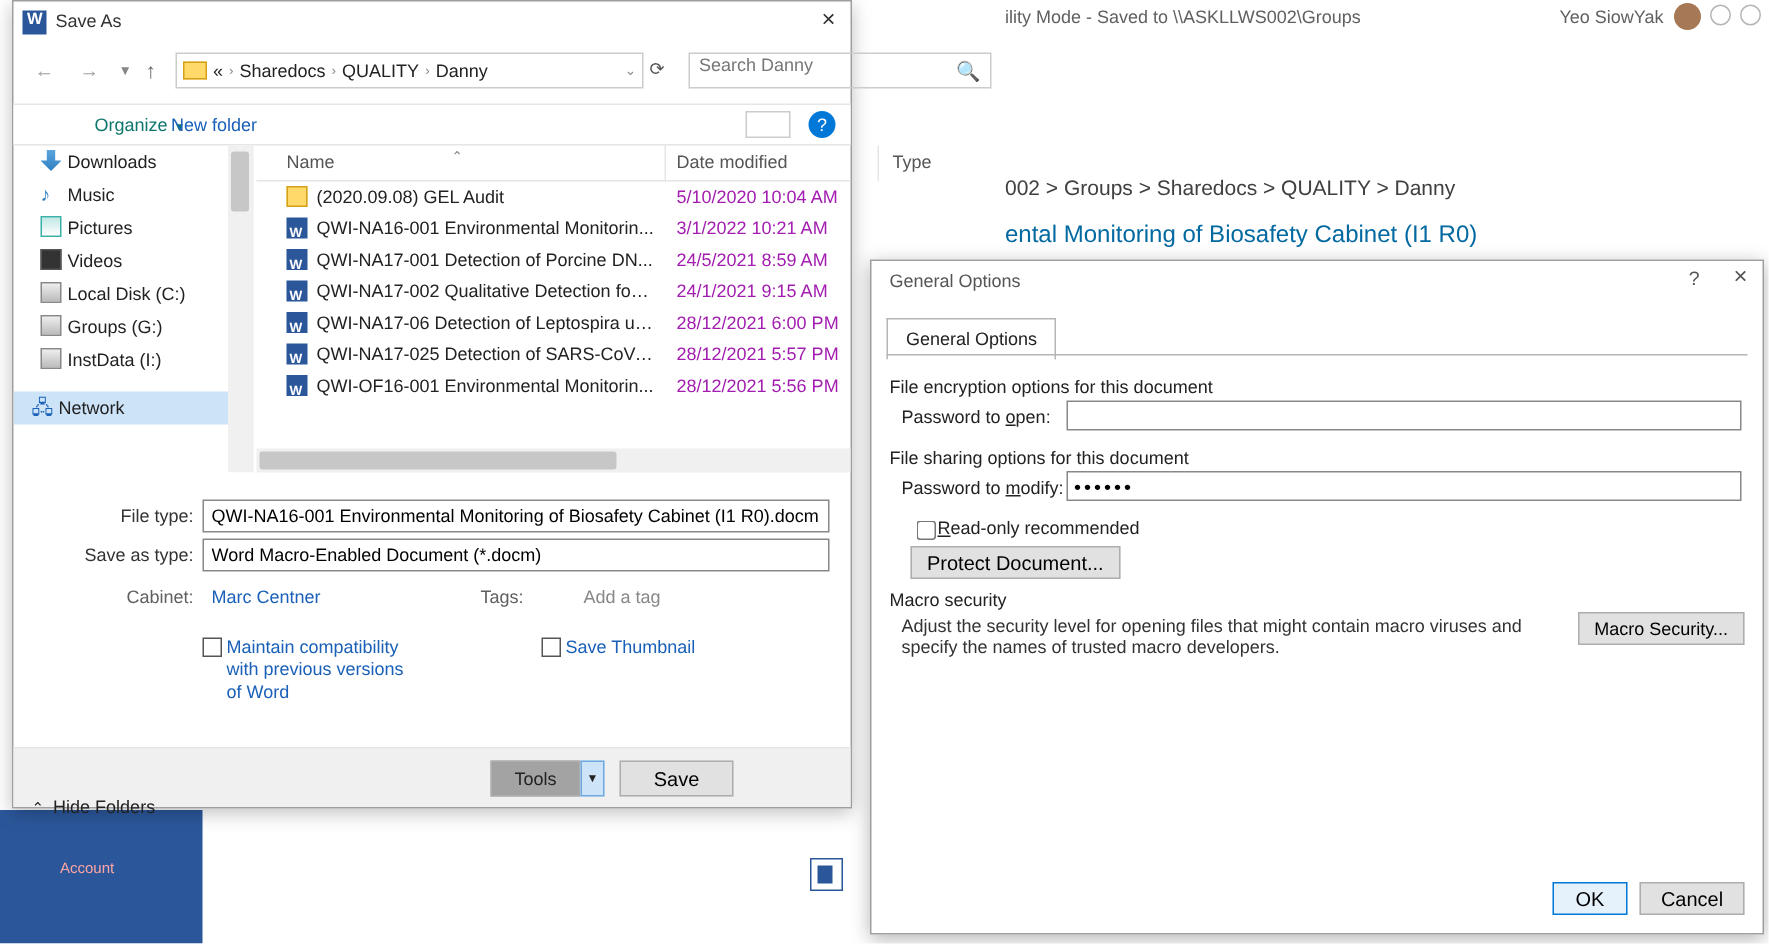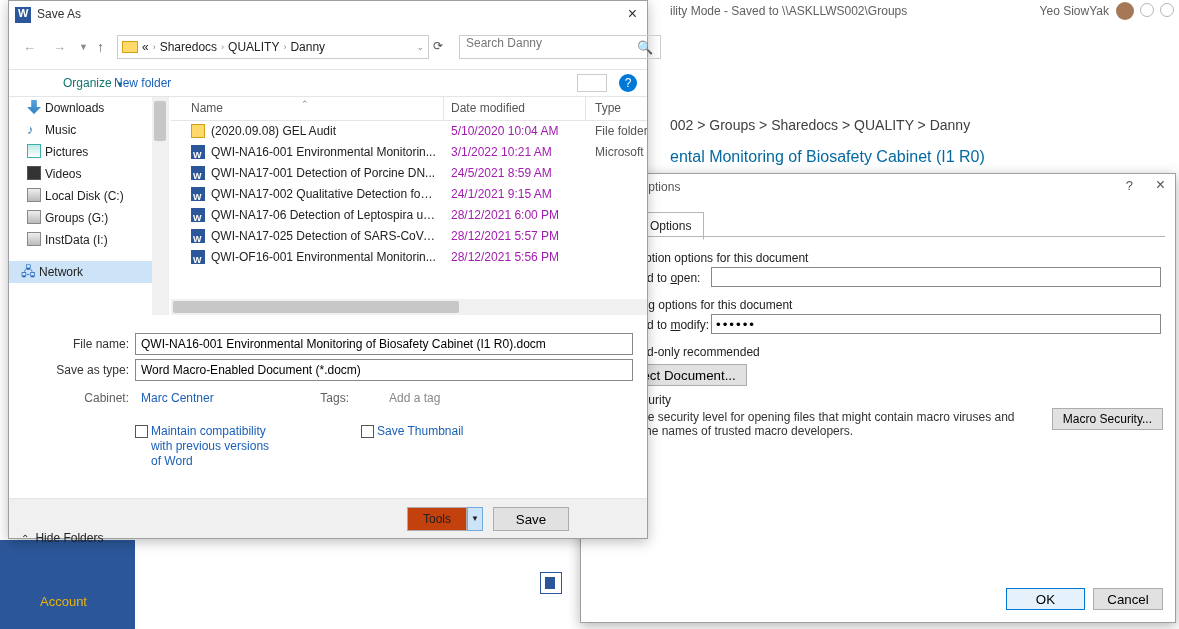--- a/index.html
+++ b/index.html
@@ -8,21 +8,21 @@
   .word-user { position:absolute; top:4px; right:70px; font-size:12px; color:#606060;}
   .word-avatar { position:absolute; top:2px; right:45px; width:18px; height:18px; border-radius:50%; background:#a77855; }
   .word-face1 { position:absolute; top:3px; right:25px; width:14px; height:14px; border:1px solid #b5b5b5; border-radius:50%; }
   .word-face2 { position:absolute; top:3px; right:5px; width:14px; height:14px; border:1px solid #b5b5b5; border-radius:50%; }
 
   .bg-breadcrumb { position:absolute; top:117px; left:670px; font-size:14px; color:#404040; }
   .bg-line2 { position:absolute; top:148px; left:670px; font-size:16px; color:#0369a1; }
 
   
   .backstage-side { position:absolute; left:0; top:540px; width:135px; bottom:0; background:#2b579a; color:#fff; }
-  .backstage-account { position:absolute; left:40px; top:54px; color:#eab308; font-size:13px; }
+  .backstage-account { position:absolute; left:40px; top:34px; color:#fca5a5; font-size:10px; }
 
   .doc-thumb { position:absolute; top:572px; left:540px; width:22px; height:22px; border:1px solid #2b579a; background:#fff; }
   .doc-thumb::after { content:""; position:absolute; top:4px; left:4px; width:10px; height:12px; background:#2b579a; }
 
   
   .genopt { position:absolute; top:173px; left:580px; width:596px; height:450px; background:#fff; border:1px solid #9f9f9f; box-shadow:0 3px 12px rgba(0,0,0,0.3); }
   .genopt-title { position:absolute; top:6px; left:12px; font-size:12px; color:#555; }
   .genopt-help { position:absolute; top:4px; right:42px; color:#555; font-size:13px;}
   .genopt-x { position:absolute; top:2px; right:10px; font-size:16px; color:#555;}
   .genopt-tab { position:absolute; top:38px; left:10px; padding:6px 12px; border:1px solid #b5b5b5; border-bottom:1px solid #fff; background:#fff; font-size:12px; }
@@ -33,26 +33,26 @@
   .go-pwinput { position:absolute; left:130px; top:93px; width:450px; height:20px; border:1px solid #888;}
   .go-label2 { top:124px; }
   .go-pwlabel2 { position:absolute; left:20px; top:144px; }
   .go-pwinput2 { position:absolute; left:130px; top:140px; width:450px; height:20px; border:1px solid #888; padding:0 4px; letter-spacing:2px;}
   .go-checkbox { position:absolute; left:26px; top:170px; }
   .go-checklabel { position:absolute; left:44px; top:171px; }
   .go-protect { position:absolute; left:26px; top:190px; height:22px; padding:0 10px; border:1px solid #adadad; background:#e1e1e1;}
   .go-label3 { top:219px; }
   .go-macrotext { position:absolute; left:20px; top:236px; width:440px; font-size:12px; line-height:14px; color:#333;}
   .go-macrobtn { position:absolute; right:12px; top:234px; height:22px; padding:0 10px; border:1px solid #adadad; background:#e1e1e1; font-size:12px;}
-  .go-ok { position:absolute; right:90px; bottom:12px; width:79px; height:22px; border:1px solid #0078d7; background:#e5f1fb;margin-left:40px;}
+  .go-ok { position:absolute; right:90px; bottom:12px; width:50px; height:22px; border:1px solid #0078d7; background:#e5f1fb;margin-left:40px;}
   .go-cancel { position:absolute; right:12px; bottom:12px; width:70px; height:22px; border:1px solid #adadad; background:#e1e1e1;}
   .underline-o { text-decoration:underline; }
 
   
-  .saveas { position:absolute; top:0; left:8px; width:640px; height:539px; background:#fff; border:1px solid #9f9f9f; box-shadow:0 3px 12px rgba(0,0,0,0.25);}
+  .saveas { position:absolute; top:0; left:8px; width:560px; height:539px; background:#fff; border:1px solid #9f9f9f; box-shadow:0 3px 12px rgba(0,0,0,0.25);}
   .sa-titlebar { height:30px; position:relative;}
   .sa-appicon { position:absolute; top:6px; left:6px; width:16px; height:16px; background:#2b579a;}
   .sa-appicon::after { content:"W"; color:#fff; position:absolute; top:0px; left:3px; font-size:11px; font-weight:bold;}
   .sa-title { position:absolute; top:6px; left:28px; font-size:12px; color:#333;}
   .sa-close { position:absolute; top:4px; right:10px; font-size:16px; color:#333;}
 
   .sa-navrow { position:absolute; top:30px; left:0; right:0; height:32px;}
   .nav-arrow { position:absolute; top:8px; font-size:13px; color:#a0a0a0;}
   .nav-back { left:14px; } .nav-fwd { left:44px; } .nav-drop { left:70px; color:#888; font-size:9px; top:11px;}
   .nav-up { position:absolute; left:88px; top:8px; font-size:14px; color:#666;}
@@ -115,21 +115,21 @@
   .chk { position:absolute; width:13px; height:13px; border:1px solid #555;}
   .chk.m { left:126px; top:96px;}
   .chk.s { left:352px; top:96px;}
   .chk-lbl { position:absolute; font-size:12px; color:#1a60b8;}
   .chk-lbl.m { left:142px; top:95px; width:120px; line-height:15px;}
   .chk-lbl.s { left:368px; top:95px;}
 
   .sa-footer { position:absolute; bottom:0; left:0; right:0; height:40px; border-top:1px solid #e5e5e5; background:#f0f0f0;}
   .hidefolders { position:absolute; left:12px; top:12px; font-size:12px;margin-top:20px;}
   .hf-chev { margin-right:6px; font-size:10px;}
-  .tools { position:absolute; right:180px; top:8px; height:24px; width:60px; border:1px solid #adadad; background:#c2410c; text-align:center; line-height:22px;}
+  .tools { position:absolute; right:180px; top:8px; height:24px; width:60px; border:1px solid #adadad; background:#a3a3a3; text-align:center; line-height:22px;}
   .tools-drop { position:absolute; right:164px; top:8px; width:16px; height:24px; border:1px solid #70a8e0; background:#cde3f8; text-align:center; line-height:22px; font-size:8px;}
   .save { position:absolute; right:78px; top:8px; width:76px; height:24px; border:1px solid #adadad; background:#e1e1e1;}
 
 </style>
 </head>
 <body>
 
 <div class="word-status">ility Mode - Saved to \\ASKLLWS002\Groups</div>
 <div class="word-user">Yeo SiowYak</div>
 <div class="word-avatar"></div>
@@ -274,21 +274,21 @@
           <span class="row-date">28/12/2021 5:56 PM</span>
           <span class="row-type"></span>
         </div>
       </div>
     <div class="list-hscroll">
         <div class="list-hthumb"></div>
       </div>
   </div>
 
   <div class="sa-fields">
-    <div class="fld-label fld-filename">File name:</div>
+    <div class="fld-label fld-filename">File type:</div>
     <input class="fld-input fn" value="QWI-NA16-001 Environmental Monitoring of Biosafety Cabinet (I1 R0).docm" style="">
     <div class="fld-label fld-filetype">Save as type:</div>
     <input class="fld-input ft" value="Word Macro-Enabled Document (*.docm)" style="">
     <div class="fld-label authors-l">Cabinet:</div>
     <div class="authors-v">Marc Centner</div>
     <div class="fld-label tags-l">Tags:</div>
     <div class="tags-v">Add a tag</div>
     <div class="chk m"></div>
     <div class="chk-lbl m">Maintain compatibility with previous versions of Word</div>
     <div class="chk s"></div>

